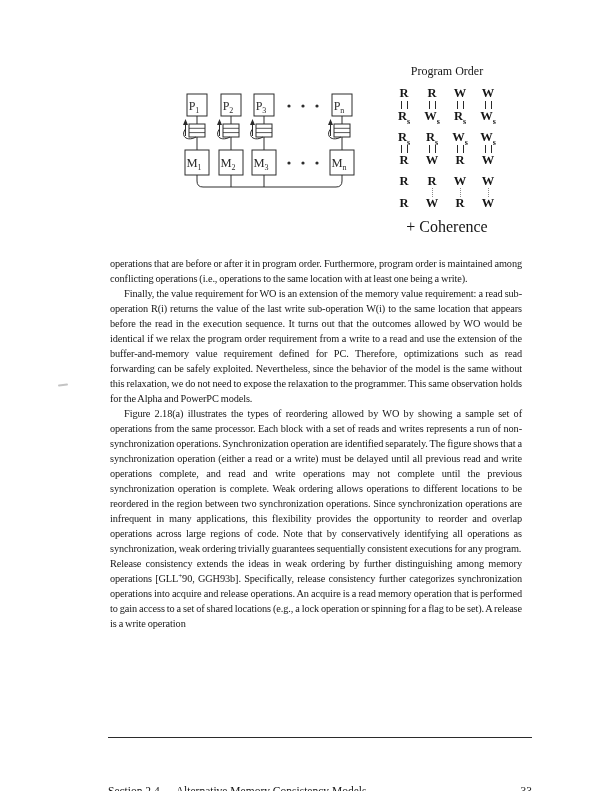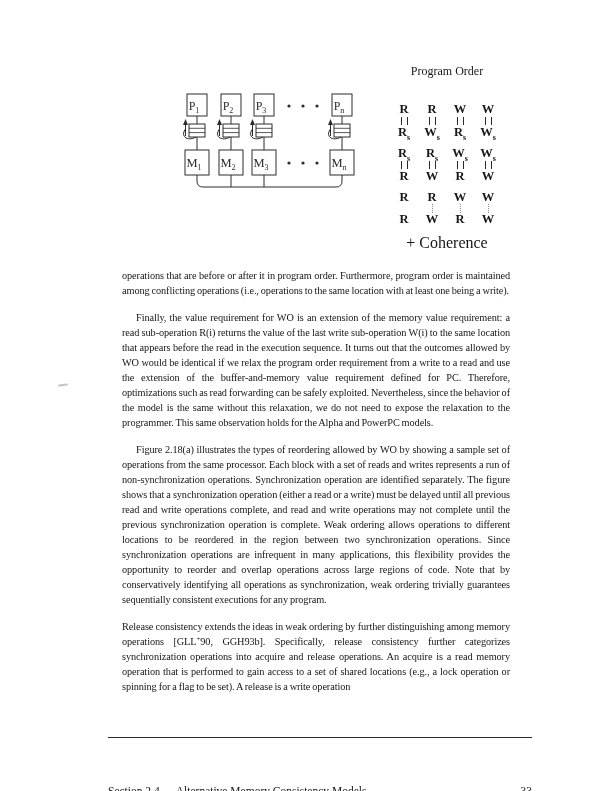--- a/index.html
+++ b/index.html
@@ -5,37 +5,37 @@
   html,body{margin:0;padding:0;background:#e8e8e8;}
   .page{
     position:relative;width:612px;height:791px;background:#ffffff;
     font-family:"Liberation Serif", serif;color:#161616;overflow:hidden;
     margin:0 auto;
   }
   
   .figure-area{position:absolute;left:0;top:0;width:612px;height:250px;}
   .diagram-svg{position:absolute;left:172px;top:84px;}
   .po-panel{position:absolute;left:388px;top:64px;width:118px;}
-  .po-title{font-size:12px;text-align:center;margin-bottom:24px;white-space:nowrap;}
+  .po-title{font-size:12px;text-align:center;margin-bottom:8px;white-space:nowrap;}
   .po-group{display:grid;grid-template-columns:repeat(4,28px);justify-items:center;margin-bottom:8px;padding-left:2px;}
   .po-tok{font-size:12.5px;font-weight:600;line-height:12px;height:13px;}
   .po-tok sub{font-size:8px;font-weight:600;}
   .po-conn{height:9px;width:5px;}
   .po-conn.bar{border-left:1.2px solid #2a2a2a;border-right:1.2px solid #2a2a2a;height:8px;margin:1px 0;}
   .po-conn.dots{border-left:1.5px dotted #8a8a8a;width:0;height:9px;}
   .po-conn.none{visibility:hidden;}
   .po-footer{font-size:16px;text-align:center;margin-top:4px;white-space:nowrap;}
   .figure-caption{position:absolute;left:0;top:227px;width:612px;text-align:center;font-size:11.5px;}
   
   .body-text{
     position:absolute;left:110px;top:256px;width:412px;
     font-size:10.3px;line-height:15px;text-align:justify;
     letter-spacing:-0.1px;word-spacing:-0.5px;
   }
-  .body-text p{margin:12px;text-indent:14px;}
+  .body-text p{margin:0;text-indent:14px;}
   .body-text p.noindent{text-indent:0;}
   .body-text h3{font-size:11px;margin:11px 0 10px 0;text-indent:0;letter-spacing:0;}
   .sup{font-size:7px;vertical-align:super;line-height:0;}
   .ital{}
   
   .page-footer{
     position:absolute;left:108px;top:737px;width:424px;
     border-top:1.2px solid #2b2b2b;padding-top:13px;
     display:flex;align-items:baseline;font-size:11.5px;
   }

